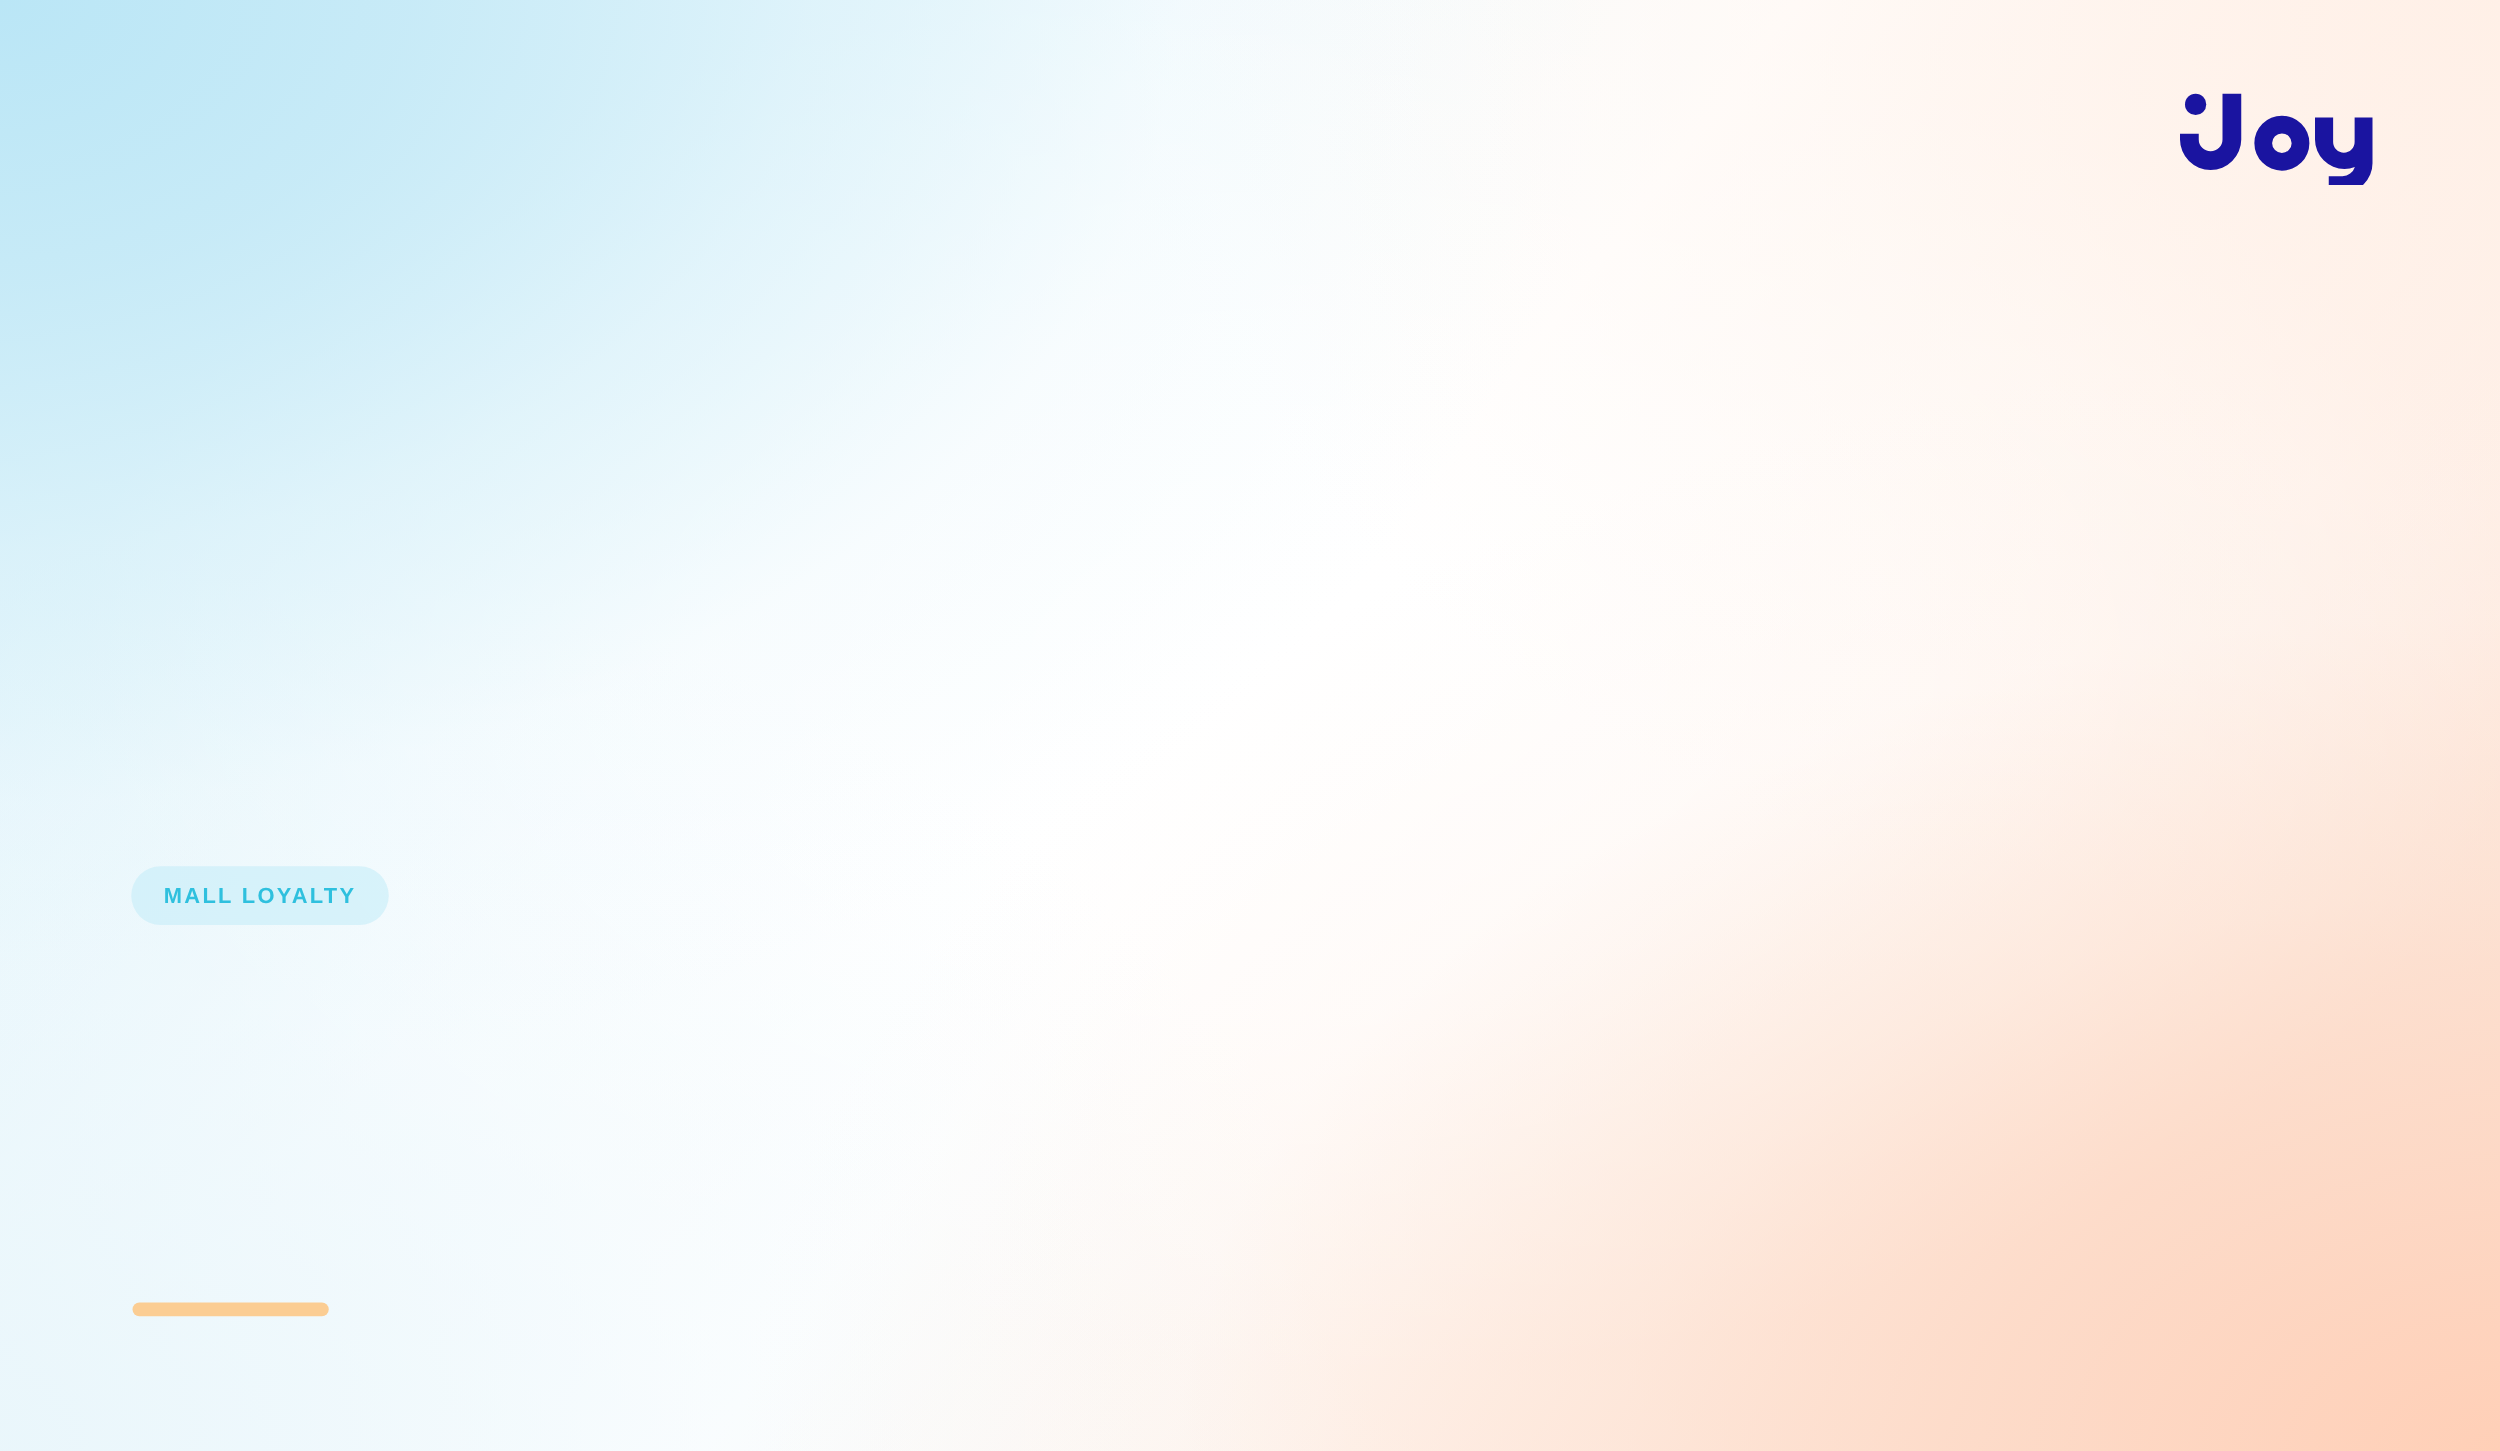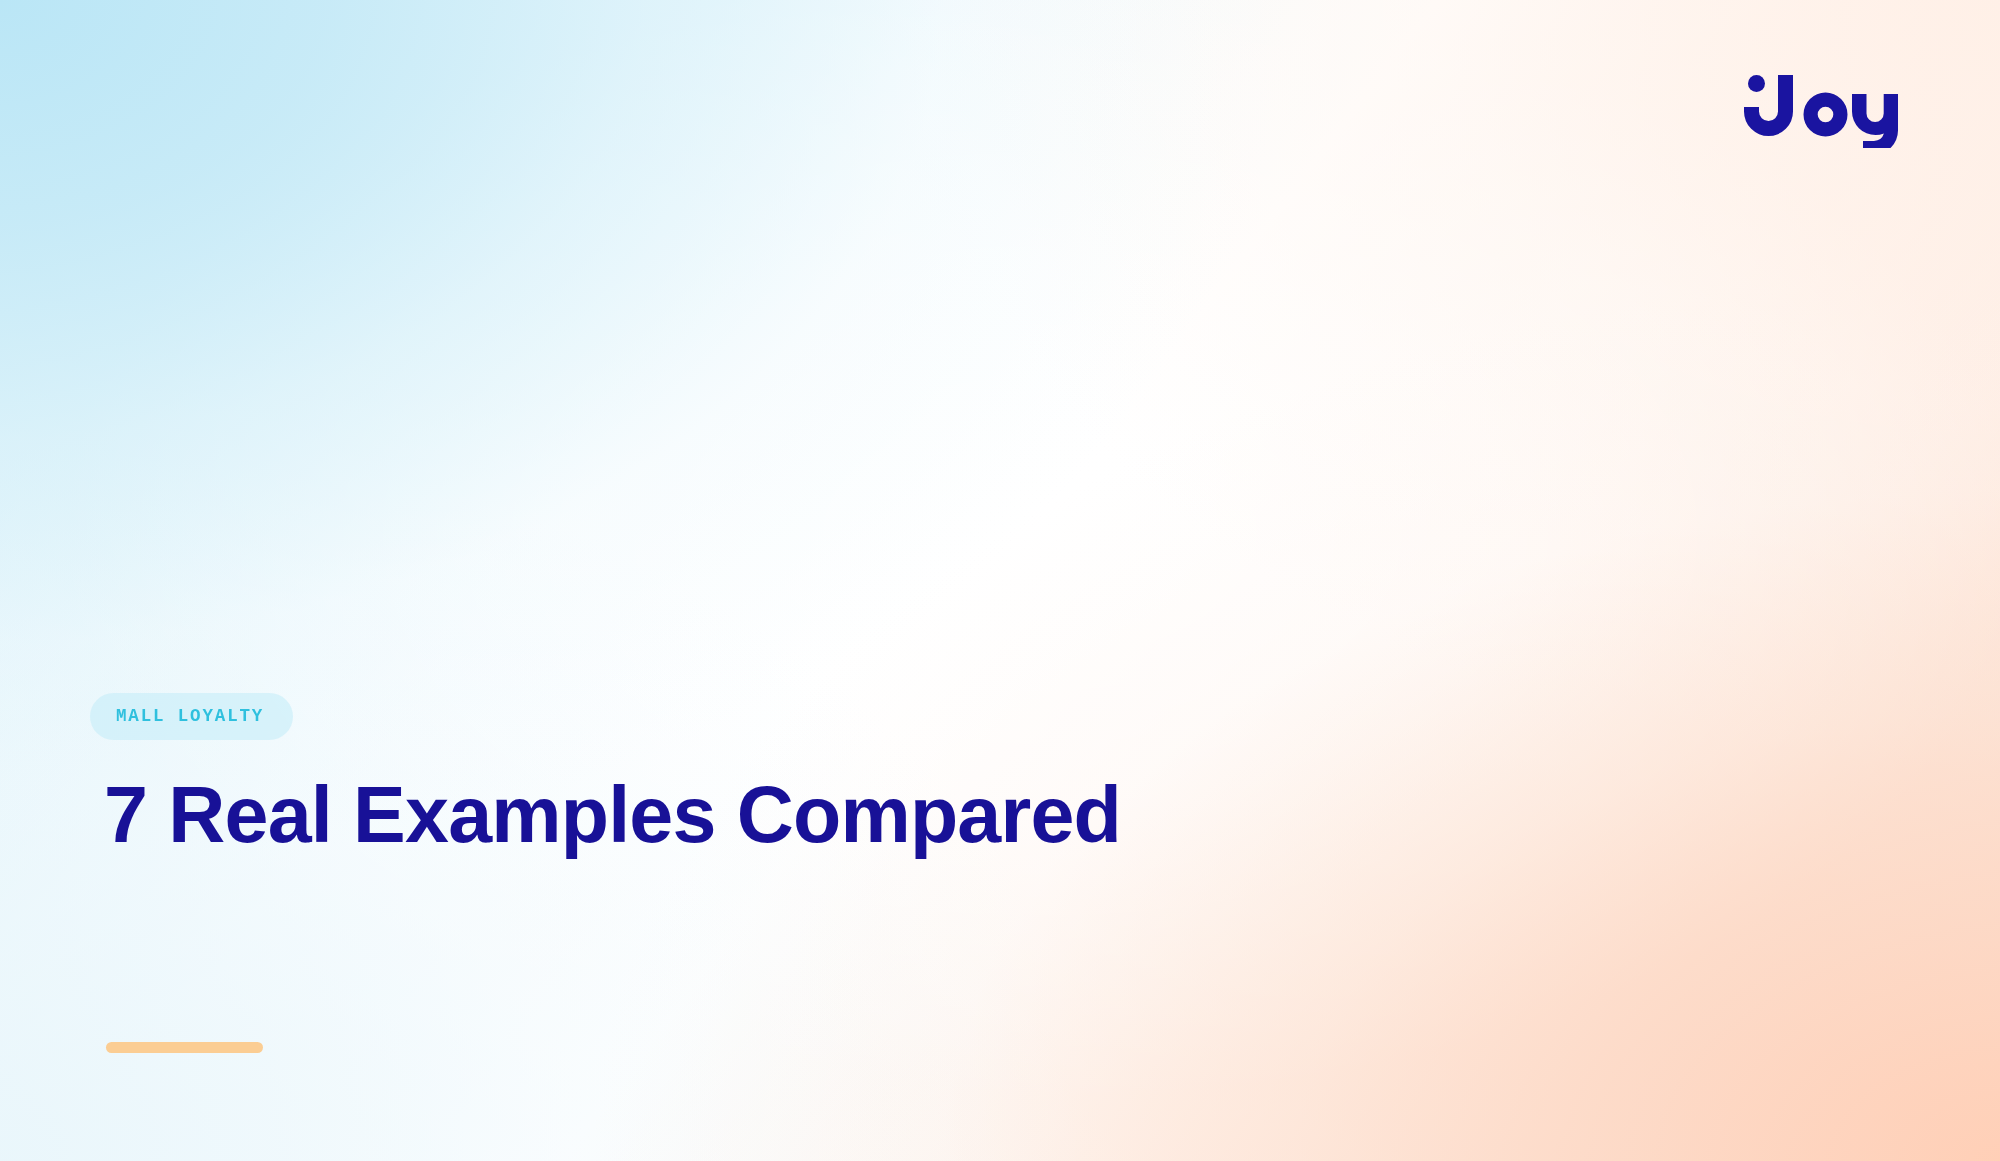--- a/index.html
+++ b/index.html
@@ -59,32 +59,31 @@
     top: 66px;
     width: 160px;
     height: 82px;
     display: block;
   }
   #logo svg { display: block; width: 100%; height: 100%; }
 
   
   #badge {
     position: absolute;
-    left: 90px;
+    left: 105px;
     top: 693px;
     height: 47px;
     min-width: 203px;
     box-sizing: border-box;
     padding: 0 26px;
     display: inline-flex;
     align-items: center;
     justify-content: flex-start;
     border-radius: 999px;
     background: rgba(199, 238, 248, 0.62);
-    font-family: Liberation Mono, monospace;
   }
   #badge-label {
     font-size: 17.5px;
     font-weight: 700;
     letter-spacing: 1.85px;
     color: #2fc0de;
     white-space: nowrap;
     line-height: 1;
   }
 
@@ -137,18 +136,17 @@
                  a23.6 23.6 0 0 1 -8.3 1.5 a23.6 23.6 0 0 1 -23.6 -23.6 Z"></path>
       </g>
     </svg>
   </div>
 
   <div id="badge">
     <span id="badge-label">MALL LOYALTY</span>
   </div>
 
   <h1 id="headline">
-    <span class="hl-line">7 Real Examples Compared</span>
   </h1>
 
   <div id="accent-bar"></div>
 
 </div>
 
 </body></html>

